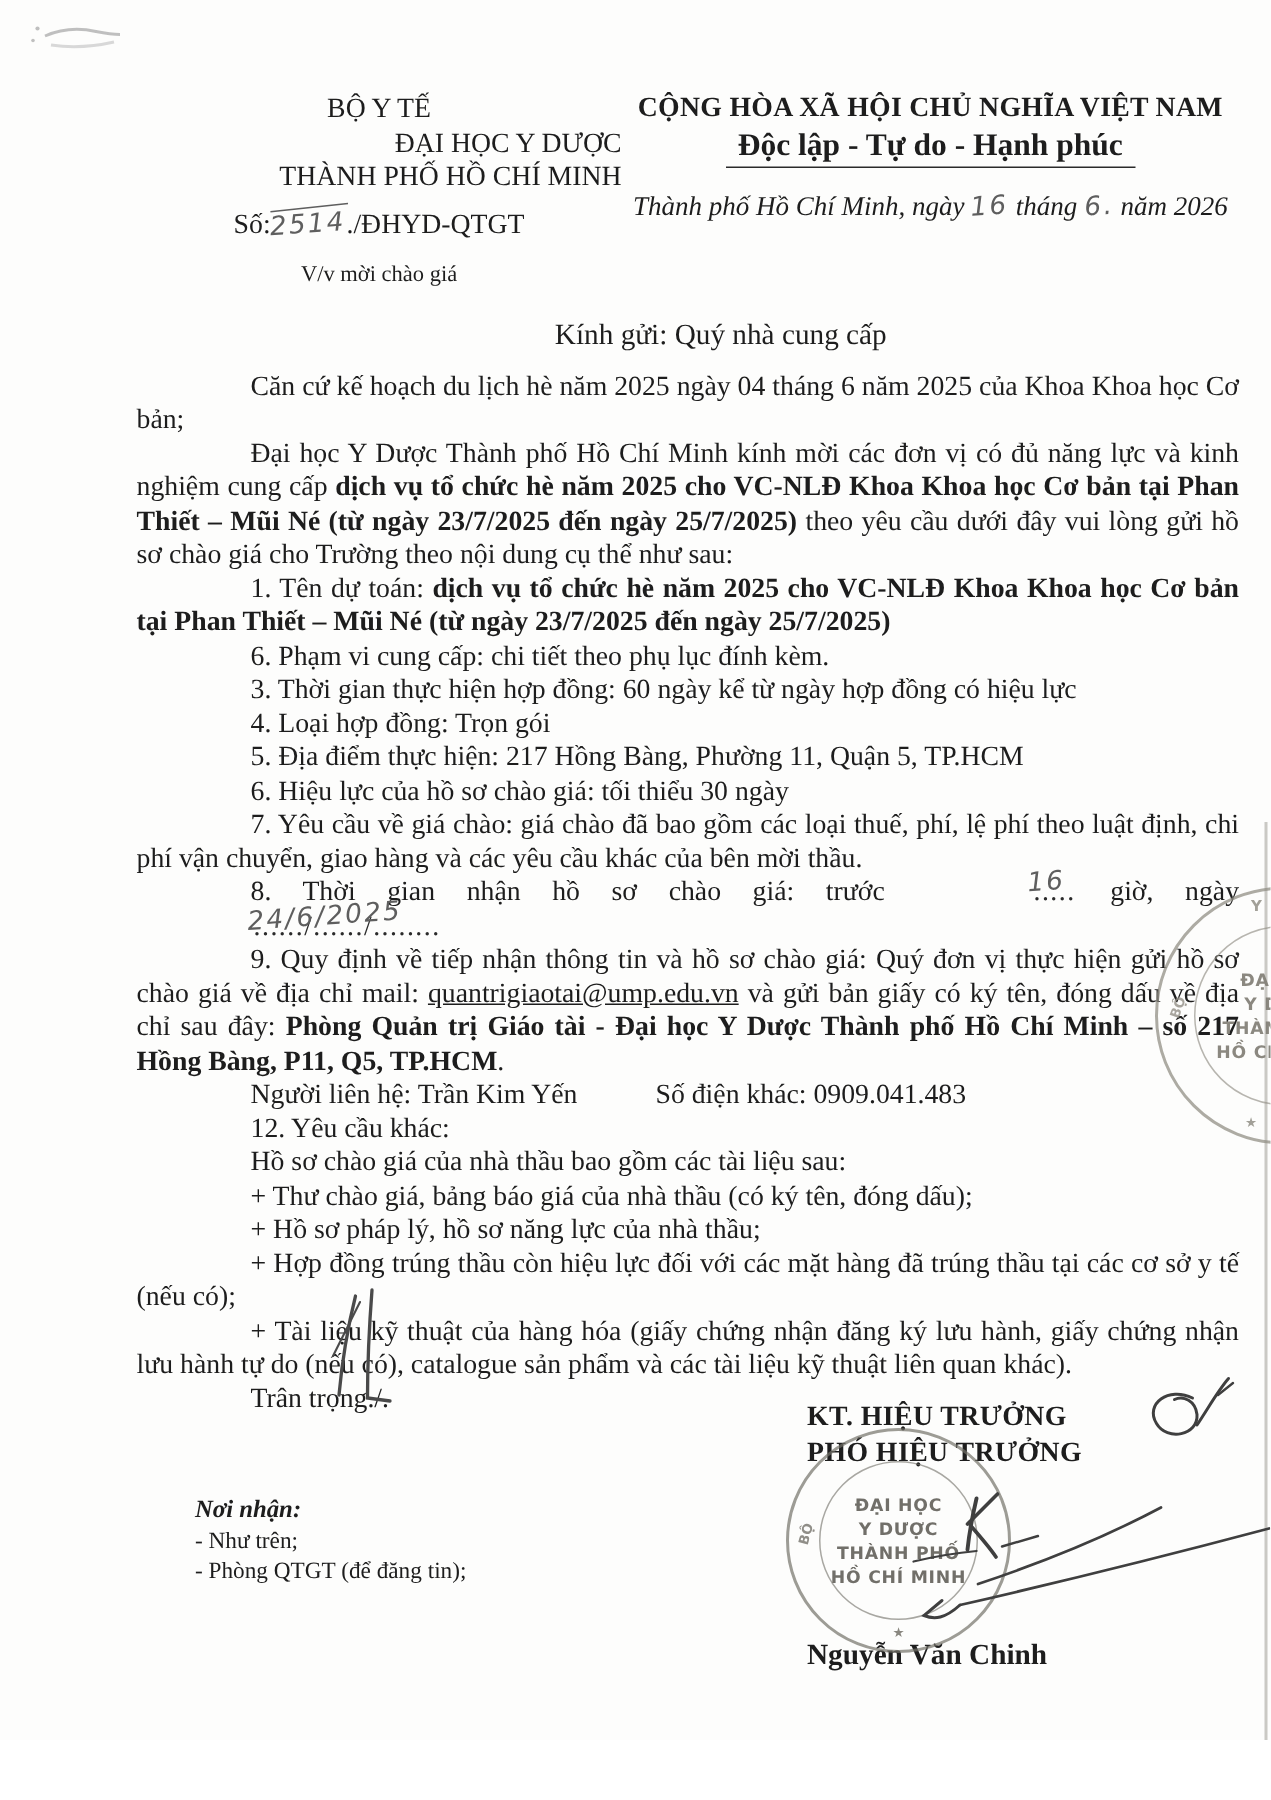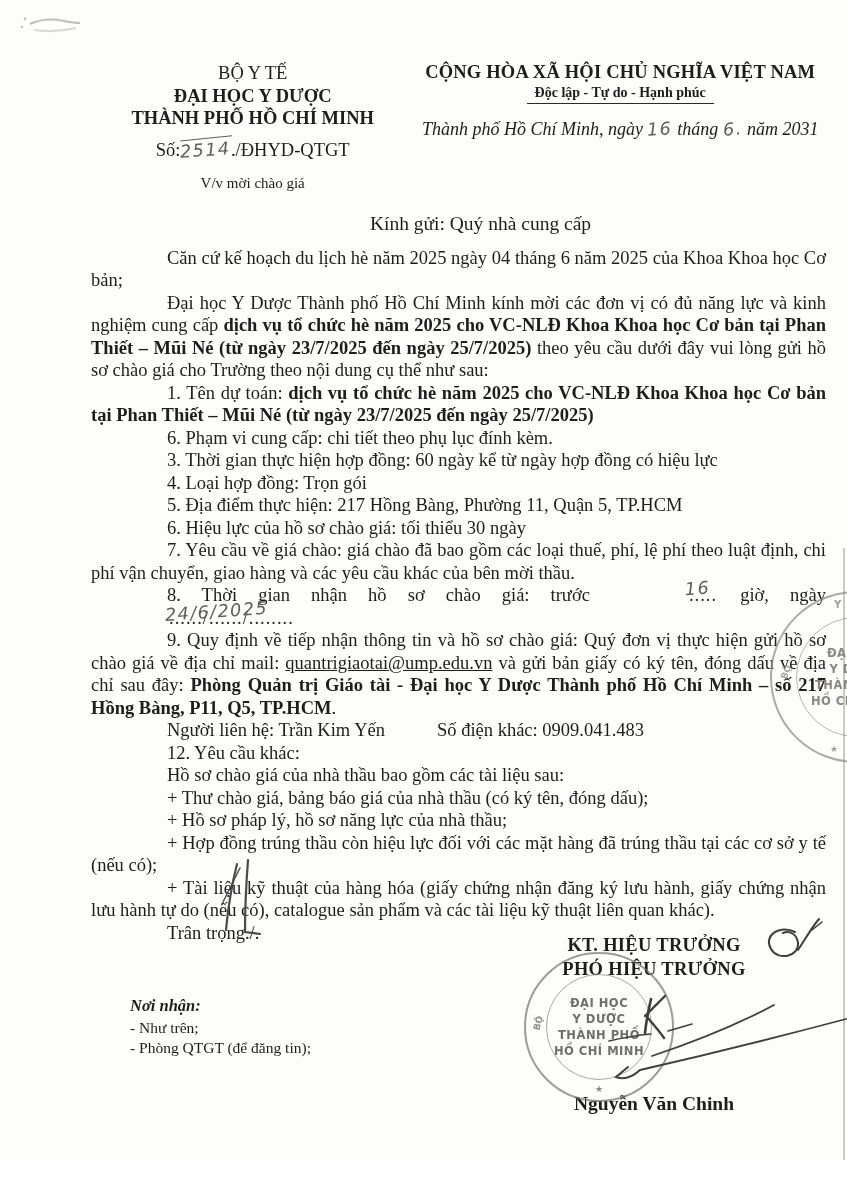--- a/index.html
+++ b/index.html
@@ -5,26 +5,26 @@
   html,body{margin:0;padding:0;background:#ffffff;}
   .page{
     position:relative; width:847px; height:1160px; overflow:hidden;
     background:#fdfdfc; color:#1d1d1d;
     font-family:"Liberation Serif", serif;
     padding-left:36px;
   }
   
   .header{display:flex; padding:62px 57px 0 55px;}
   .hdr-left{width:44%; text-align:center; line-height:1.22; font-size:18.5px;}
-  .hdr-left .org{font-weight:bold;}
+  .hdr-left .org{font-weight:normal;text-align:right;}
   .docno{margin-top:9px; font-size:18.5px; white-space:nowrap;}
   .subject{margin-top:13px; font-size:15px;}
   .hdr-right{width:56%; text-align:center;}
   .nat1{font-weight:bold; font-size:18.5px; letter-spacing:.2px;}
-  .nat2{font-weight:bold; font-size:14px; display:inline-block;
+  .nat2{font-weight:bold; font-size:21px; display:inline-block;
         border-bottom:1.6px solid #2a2a2a; padding:1px 8px 2px;}
   .date-line{margin-top:15px; font-style:italic; font-size:18px; white-space:nowrap;}
   
   .hand{
     font-family:"DejaVu Sans", sans-serif; font-style:italic;
     color:#5e5e5e; font-size:17.5px; letter-spacing:1.5px;
     display:inline-block; transform:rotate(-4deg); position:relative;
   }
   .hand.overbar:after{
     content:""; position:absolute; left:1px; right:-2px; top:-2px;
@@ -37,21 +37,21 @@
   .salutation{text-align:center; text-indent:42px; margin-top:20px; font-size:19.5px;}
   .body-text{padding:12px 57px 0 55px;}
   .body-text p{margin:0; font-size:18.5px; line-height:22.5px;
                text-align:justify; text-indent:76px;}
   .b{font-weight:bold;}
   .u{text-decoration:underline;}
   .contact .gap{display:inline-block; width:52px;}
   
   .recipients{position:absolute; left:130px; top:996px; font-size:15.5px; line-height:20px;}
   .recipients .head{font-weight:bold; font-style:italic; font-size:16.5px; margin-bottom:2px;}
-  .sign-block{position:absolute; left:514px; top:933px; width:280px; text-align:center;}
+  .sign-block{position:absolute; left:538px; top:933px; width:280px; text-align:left;}
   .sign-block .t{font-weight:bold; font-size:18.5px; line-height:24px; letter-spacing:.3px;}
   .sign-block .name{margin-top:112px; font-weight:bold; font-size:19.5px;}
   
   .stamp{position:absolute; border-radius:50%; pointer-events:none; z-index:3;}
   .stamp .inner{position:absolute; border-radius:50%;}
   .stamp .lines{position:absolute; inset:0; display:flex; flex-direction:column;
     align-items:center; justify-content:center; gap:2px;
     font-family:"DejaVu Sans", sans-serif; font-weight:bold;}
   .stamp .ring-ch{position:absolute; font-family:"DejaVu Sans", sans-serif; font-weight:bold;}
   .stamp-main{left:524px; top:952px; width:146px; height:146px;
@@ -86,21 +86,21 @@
       <div class="subject">V/v mời chào giá</div>
     </div>
     <div class="hdr-right">
       <div class="nat1">CỘNG HÒA XÃ HỘI CHỦ NGHĨA VIỆT NAM</div>
       <div><span class="nat2">Độc lập - Tự do - Hạnh phúc</span></div>
       <div class="date-line">
         <span>Thành phố Hồ Chí Minh, ngày</span>
         <span class="hand">16</span>
         <span>tháng</span>
         <span class="hand">6.</span>
-        <span>năm 2031</span>
+        <span>năm 2026</span>
       </div>
     </div>
   </div>
 
   <div class="salutation">Kính gửi: Quý nhà cung cấp</div>
 
   <div class="body-text">
     <p>Căn cứ kế hoạch du lịch hè năm 2025 ngày 04 tháng 6 năm 2025 của Khoa Khoa học Cơ bản;</p>
     <p><span>Đại học Y Dược Thành phố Hồ Chí Minh kính mời các đơn vị có đủ năng lực và kinh nghiệm cung cấp </span><span class="b">dịch vụ tổ chức hè năm 2025 cho VC-NLĐ Khoa Khoa học Cơ bản tại Phan Thiết – Mũi Né (từ ngày 23/7/2025 đến ngày 25/7/2025)</span><span> theo yêu cầu dưới đây vui lòng gửi hồ sơ chào giá cho Trường theo nội dung cụ thể như sau:</span></p>
     <p><span>1. Tên dự toán: </span><span class="b">dịch vụ tổ chức hè năm 2025 cho VC-NLĐ Khoa Khoa học Cơ bản tại Phan Thiết – Mũi Né (từ ngày 23/7/2025 đến ngày 25/7/2025)</span></p>

